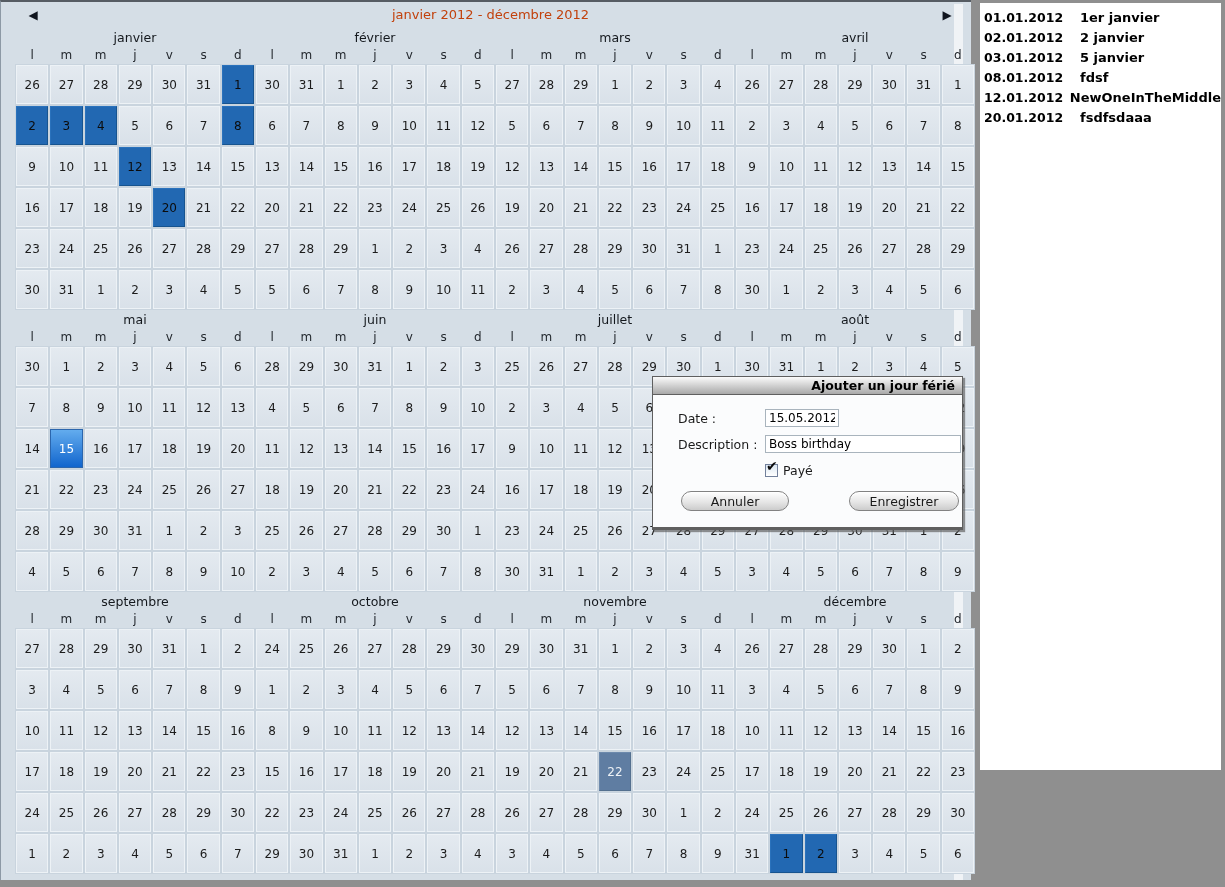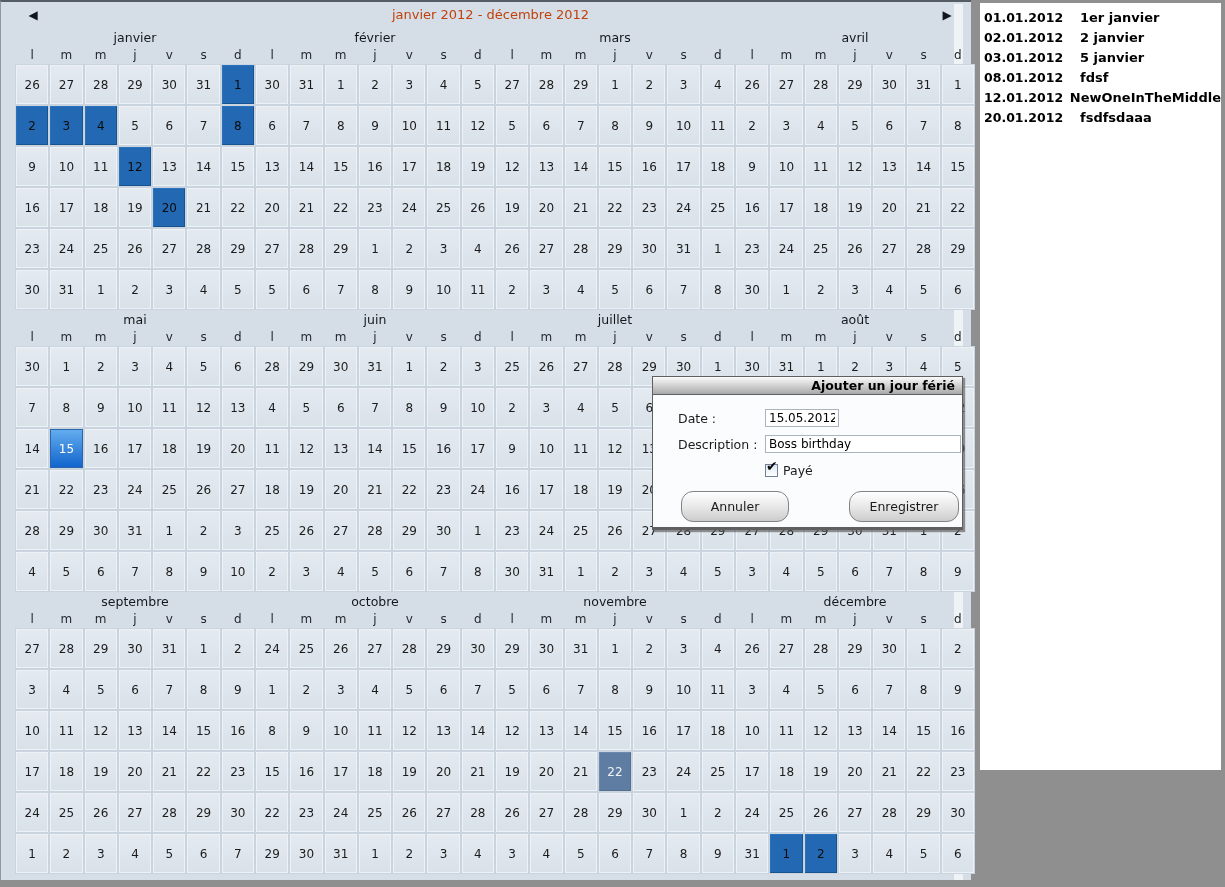--- a/index.html
+++ b/index.html
@@ -99,21 +99,21 @@
     border:1px solid #72809b; background:linear-gradient(#dbe7f2,#ffffff);
     cursor:pointer;
   }
   .checkmark {
     position:absolute; left:0px; top:-6px; font-size:14px; font-weight:bold; color:#0a0a0a;
     line-height:14px;
   }
   .check-label { margin-left:5px; font-size:12.5px; color:#1a1a1a; }
   .btn-row { position:relative; margin-top:12px; height:24px; }
   .btn {
-    position:absolute; height:31px;
+    position:absolute; height:20px;
     border:1px solid #828282; border-radius:12px;
     background:linear-gradient(#ffffff,#e6e6e6 55%,#cccccc);
     box-shadow:inset 0 1px 0 #fff;
     font-size:12.5px; color:#1a1a1a; font-family:"DejaVu Sans", sans-serif;
     cursor:pointer;
   }
   .btn-cancel { left:20px; width:108px; }
   .btn-save { left:188px; width:110px; }
 </style>
 </head>

